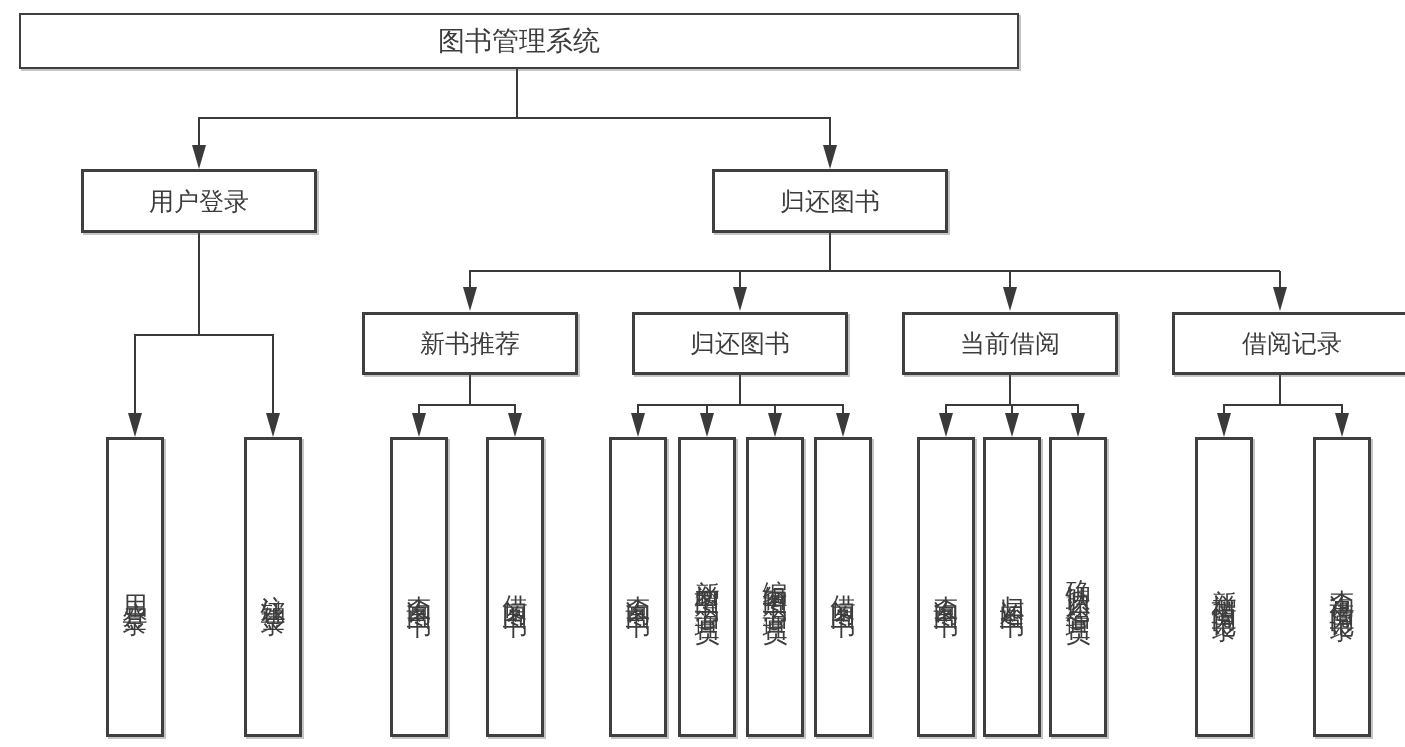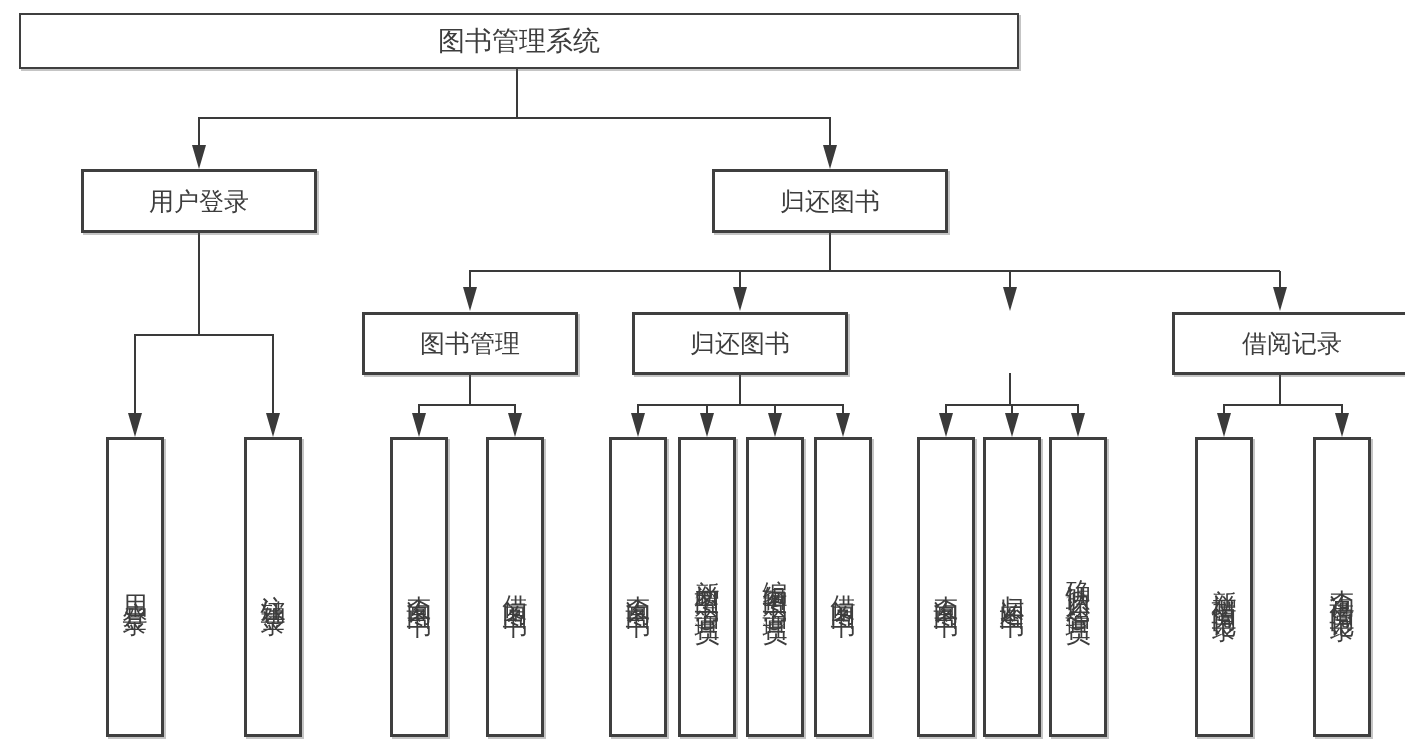--- a/index.html
+++ b/index.html
@@ -113,24 +113,27 @@
   </div>
 
   <div class="box" style="left:81px;top:169px;width:236px;height:64px">
     <span>用户登录</span>
   </div>
   <div class="box" style="left:712px;top:169px;width:236px;height:64px">
     <span>归还图书</span>
   </div>
 
   <div class="box" style="left:362px;top:312px;width:216px;height:63px">
-    <span>图书管理</span>
+    <span>新书推荐</span>
   </div>
   <div class="box" style="left:632px;top:312px;width:216px;height:63px">
     <span>归还图书</span>
+  </div>
+  <div class="box" style="left:902px;top:312px;width:216px;height:63px">
+    <span>当前借阅</span>
   </div>
   <div class="box" style="left:1172px;top:312px;width:240px;height:63px">
     <span>借阅记录</span>
   </div>
 
   <div class="box leaf" style="left:106px">
     <span>用户登录</span>
   </div>
   <div class="box leaf" style="left:244px">
     <span>注销登录</span>

